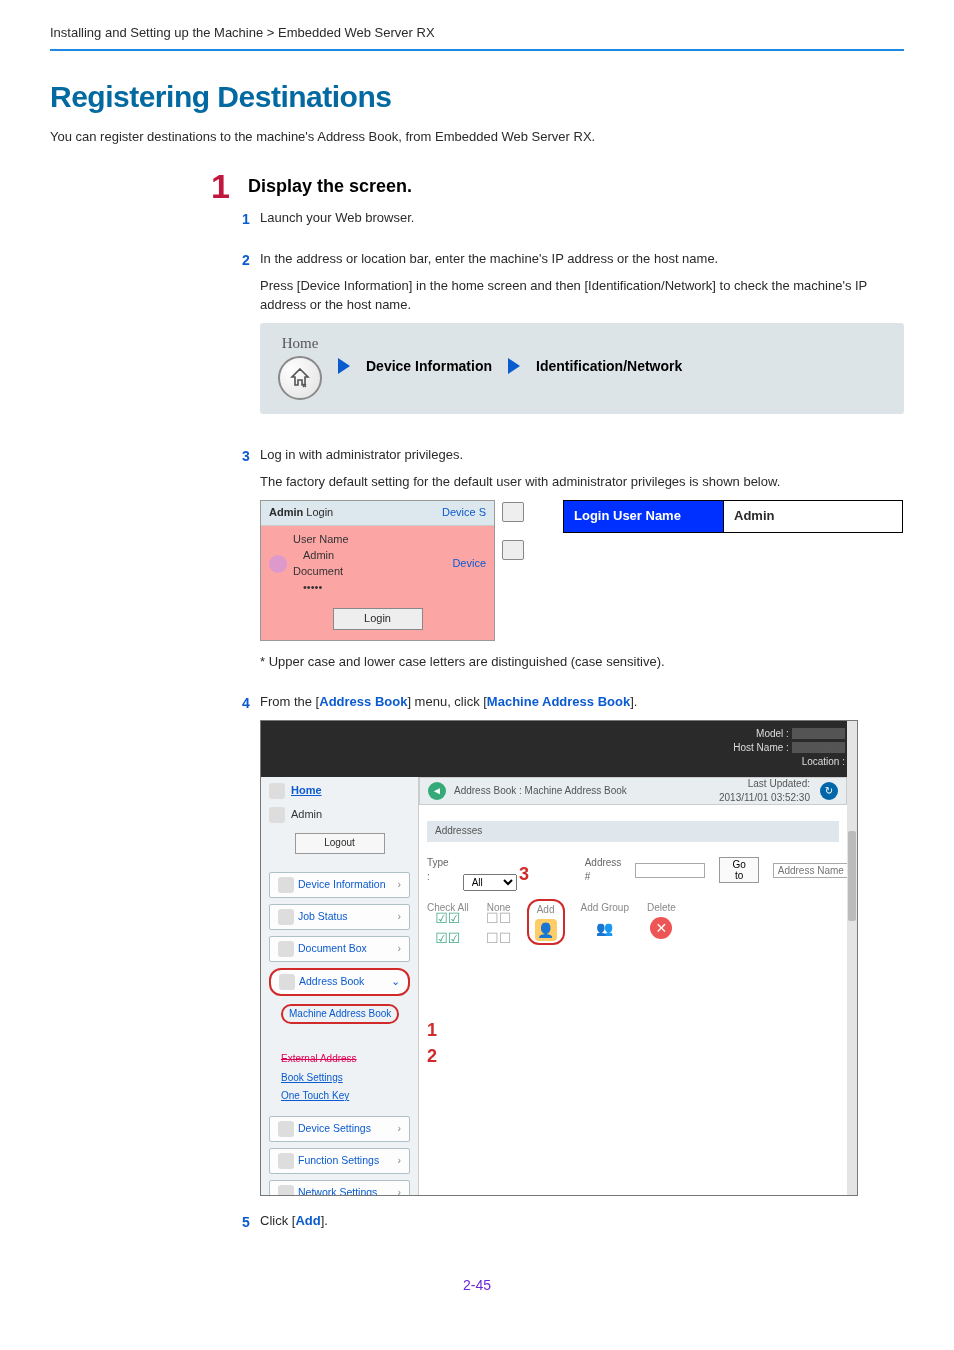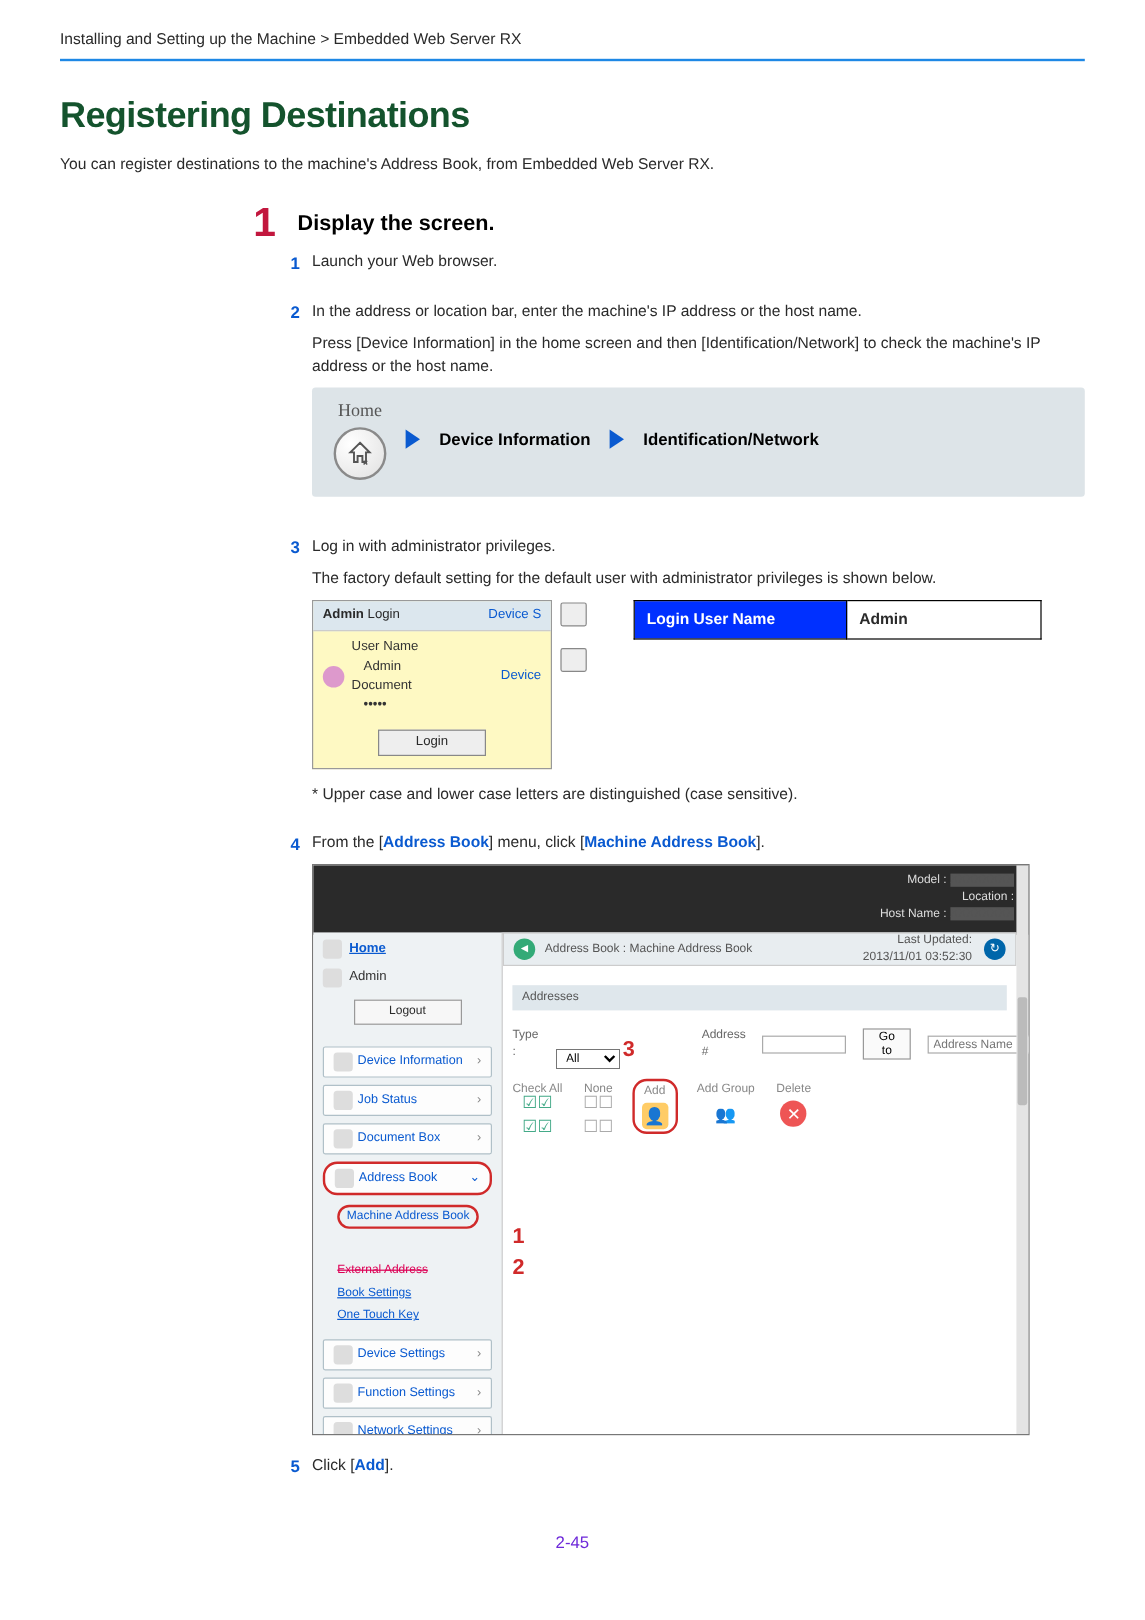--- a/index.html
+++ b/index.html
@@ -18,21 +18,21 @@
     color: #2a2a2a;
     margin-bottom: 6px;
   }
   .hr-blue {
     height: 2px;
     background: #1e88e5;
     border: none;
     margin-bottom: 24px;
   }
   h1.heading {
-    color: #14532d;
+    color: #0369a1;
     font-size: 30px;
     font-weight: 900;
     letter-spacing: -0.5px;
     margin-bottom: 10px;
   }
   .intro { margin-bottom: 22px; }
   .step-row { display: flex; align-items: flex-start; margin-bottom: 6px; }
   .big-num {
     color: #c2173e;
     font-size: 34px;
@@ -79,24 +79,24 @@
   }
   .arrow-right {
     width: 0; height: 0;
     border-top: 8px solid transparent;
     border-bottom: 8px solid transparent;
     border-left: 12px solid #0a5ad0;
   }
   .panel-text { font-weight: 700; color: #000; font-size: 14px; }
   .admin-row { display: flex; gap: 36px; align-items: flex-start; margin-bottom: 12px; }
   .admin-login {
-    width: 200px;
+    width: 235px;
     border: 1px solid #999;
     font-size: 11px;
-    background: #fef9c3;
+    background: #fca5a5;
   }
   .admin-login .al-head {
     background: #dce7ee;
     padding: 4px 8px;
     font-size: 11px;
     border-bottom: 1px solid #ccc;
     display: flex; justify-content: space-between;
   }
   .admin-login .al-head .ds { color: #0a5ad0; }
   .al-body { padding: 6px 8px 10px 8px; }
@@ -117,21 +117,21 @@
     font-size: 13px;
   }
   .cred-table td {
     border: 1px solid #000;
     padding: 6px 10px;
   }
   .cred-table td.k {
     background: #0030ff;
     color: #fff;
     font-weight: 700;
-    width: 177px;
+    width: 160px;
   }
   .cred-table td.v { font-weight: 700; }
   .note { font-size: 13px; margin: 6px 0 12px 0; }
   .blue-bold { color: #0a5ad0; font-weight: 700; }
   .ews {
     border: 1px solid #777;
     width: 598px;
     height: 476px;
     position: relative;
     background: #fff;
@@ -301,22 +301,22 @@
   <div class="sub">
     <div class="sub-num">4</div>
     <div class="sub-body">
       <p>
         <span>From the [</span><span class="blue-bold">Address Book</span><span>] menu, click [</span><span class="blue-bold">Machine Address Book</span><span>].</span>
       </p>
 
       <div class="ews">
         <div class="topbar">
           <div><span>Model :</span> <span style="background:#555; color:#555;">XXXXXXXX</span></div>
+          <div><span>Host Name :</span> <span style="background:#555; color:#555;">XXXXXXXX</span></div>
           <div>Location :</div>
-          <div><span>Host Name :</span> <span style="background:#555; color:#555;">XXXXXXXX</span></div>
         </div>
 
         <div class="leftnav">
           <div class="home-link">
               <span class="tiny-ic"></span>
               <b>Home</b>
             </div>
           <div class="admin-link">
               <span class="tiny-ic"></span>
               <span>Admin</span>

